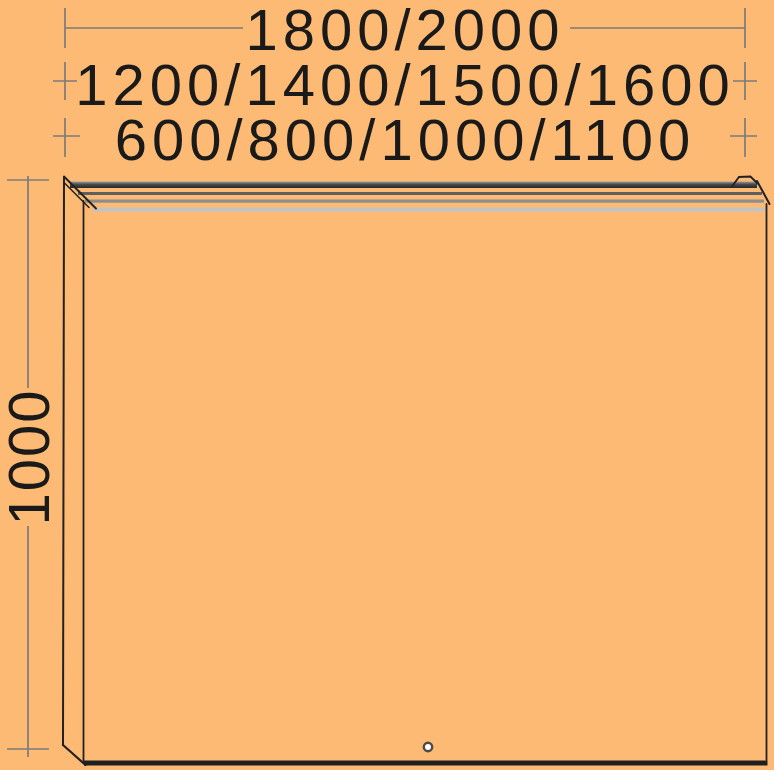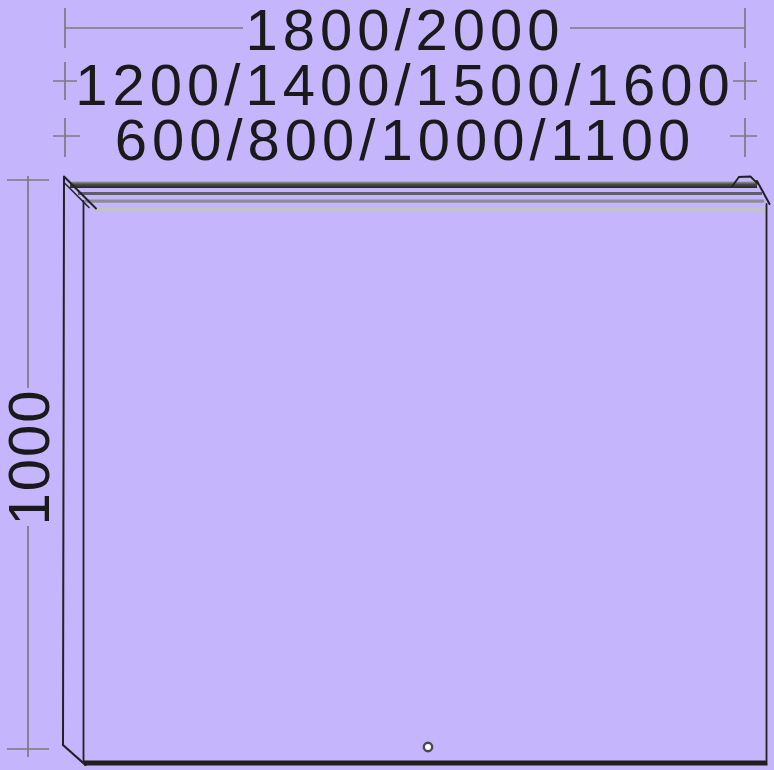--- a/index.html
+++ b/index.html
@@ -7,21 +7,21 @@
     padding: 0;
     background: #ffffff;
     width: 774px;
     height: 770px;
     overflow: hidden;
   }
   .stage {
     position: relative;
     width: 774px;
     height: 770px;
-    background: #c4b5fd;
+    background: #fdba74;
     font-family: "Liberation Sans", sans-serif;
   }
   svg { display: block; }
   .dim-line {
     stroke: var(--dimension-line, #7b7b7b);
     stroke-width: 1.7;
     fill: none;
   }
   .dim-label {
     fill: var(--text, #1a1a1a);

